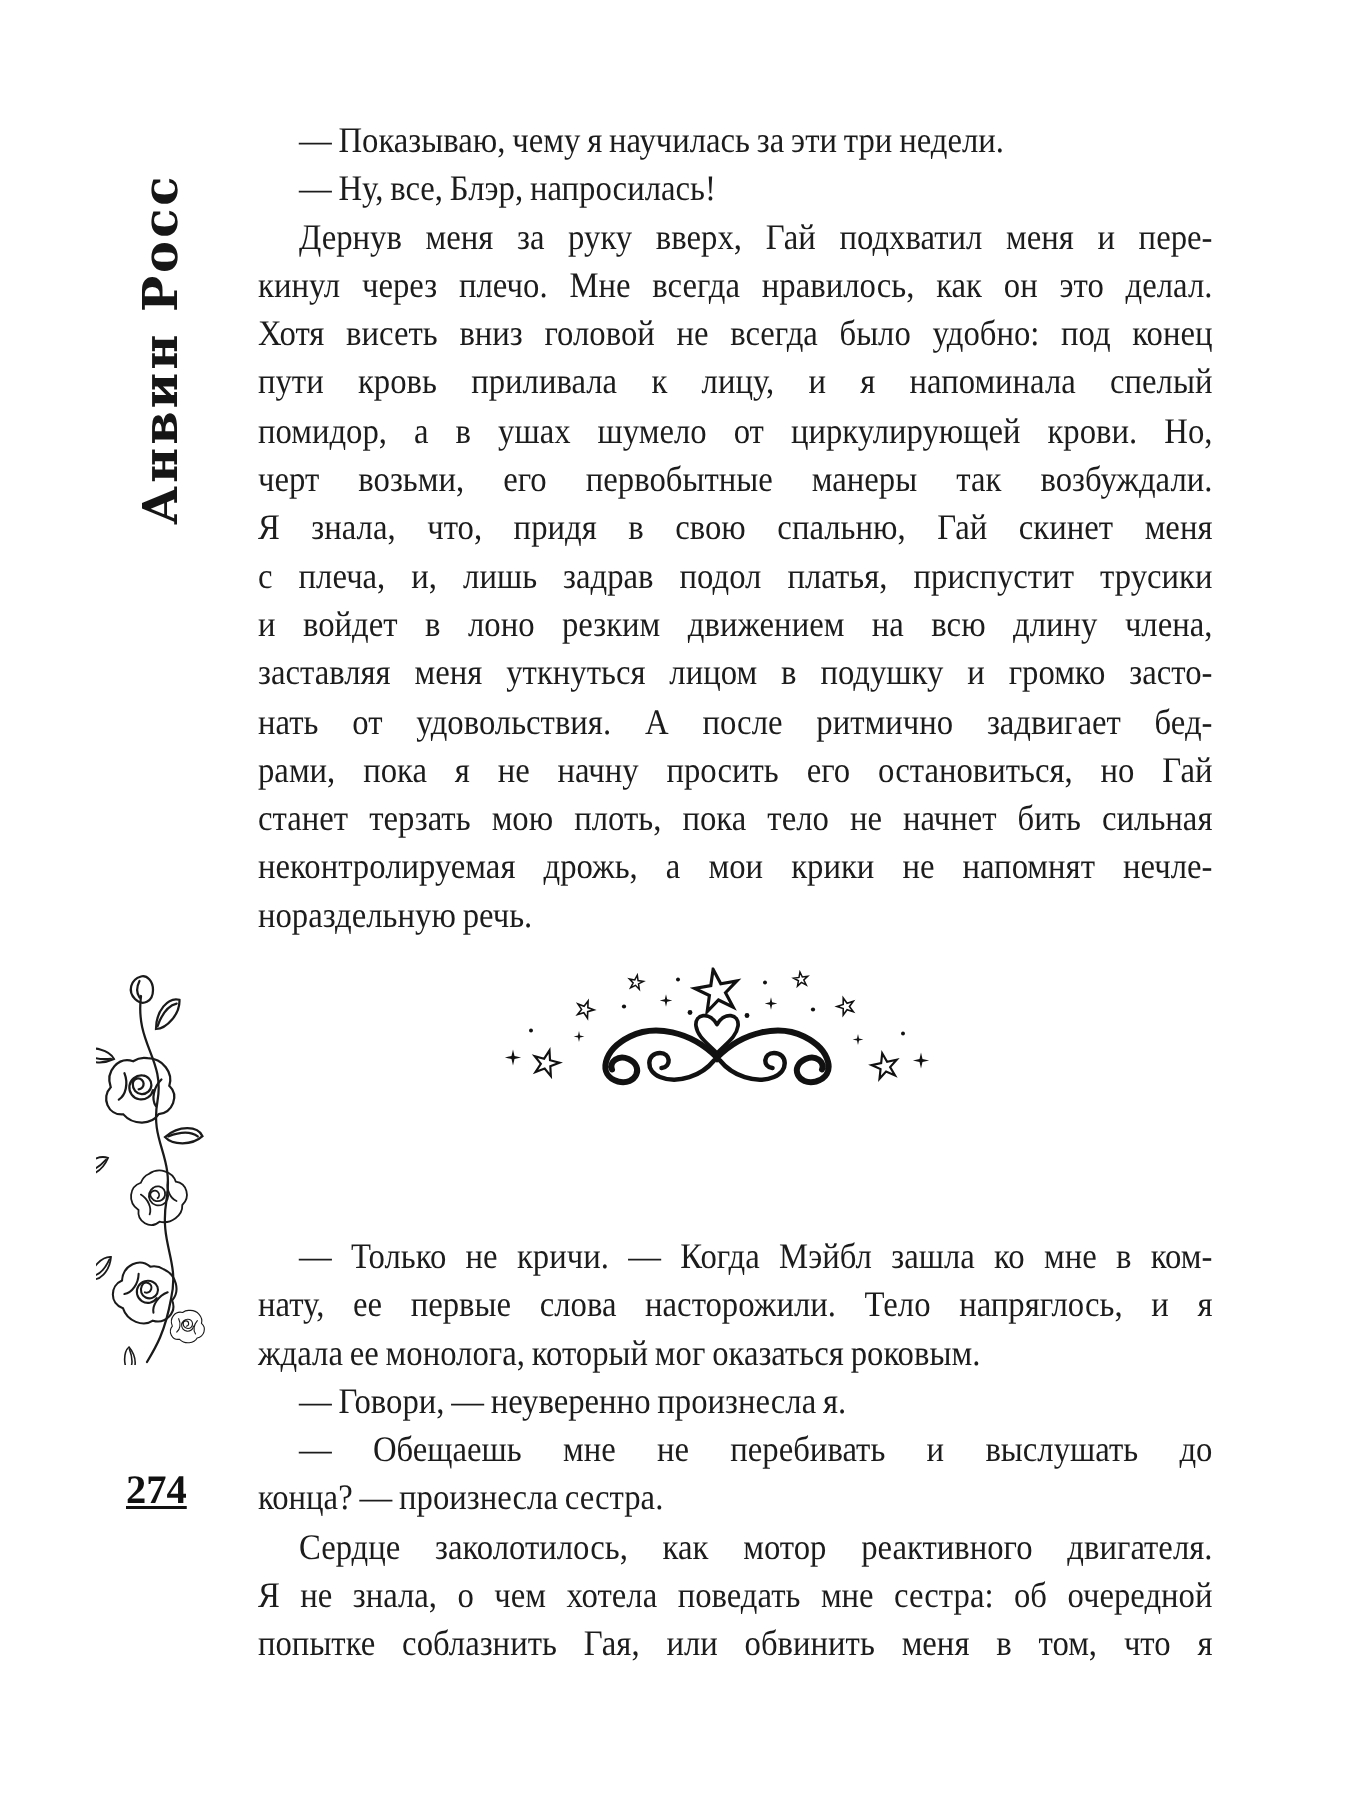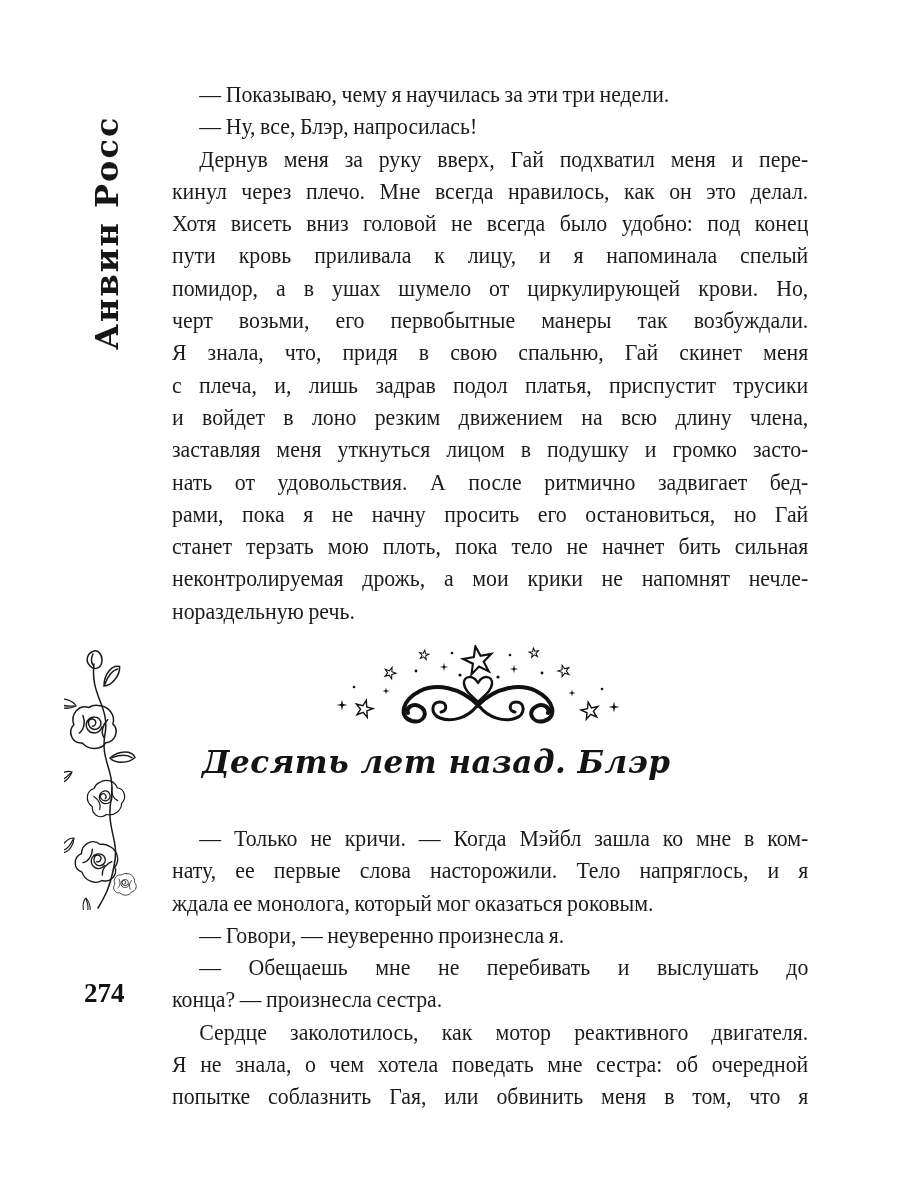--- a/index.html
+++ b/index.html
@@ -42,20 +42,21 @@
     font-size:31px; letter-spacing:0.5px; color:#141414;
   }
 
   
   .rose-vine { position:absolute; left:64px; top:648px; }
 
   .page-number {
     position:absolute; left:84px; top:978px;
     font-size:27px; font-weight:bold; color:#111111;
     font-family:"Liberation Serif", serif;
+    text-decoration:underline;
   }
 </style>
 </head>
 <body>
 
 <div class="page">
 
   <div class="author-vertical">Анвин Росс</div>
 
   <svg class="rose-vine" width="78" height="262" viewBox="0 0 78 262" aria-hidden="true">
@@ -142,21 +143,20 @@
         <circle cx="170" cy="32" r="1.6"></circle>
       <circle cx="88" cy="26" r="1.4"></circle>
         <circle cx="214" cy="28" r="1.4"></circle>
       <circle cx="124" cy="8" r="1.3"></circle>
         <circle cx="182" cy="10" r="1.3"></circle>
       <circle cx="26" cy="42" r="1.3"></circle>
         <circle cx="274" cy="44" r="1.3"></circle>
     </g>
   </svg>
 
-  <div class="heading">Десять лет назад. Блэр</div>
 
   <div id="section-2" class="text-col">
       <div class="line indent">— Только не кричи. — Когда Мэйбл зашла ко мне в ком-</div>
       <div class="line">нату, ее первые слова насторожили. Тело напряглось, и я</div>
       <div class="line para-end">ждала ее монолога, который мог оказаться роковым.</div>
       <div class="line indent para-end">— Говори, — неуверенно произнесла я.</div>
       <div class="line indent">— Обещаешь мне не перебивать и выслушать до</div>
       <div class="line para-end">конца? — произнесла сестра.</div>
       <div class="line indent">Сердце заколотилось, как мотор реактивного двигателя.</div>
       <div class="line">Я не знала, о чем хотела поведать мне сестра: об очередной</div>

